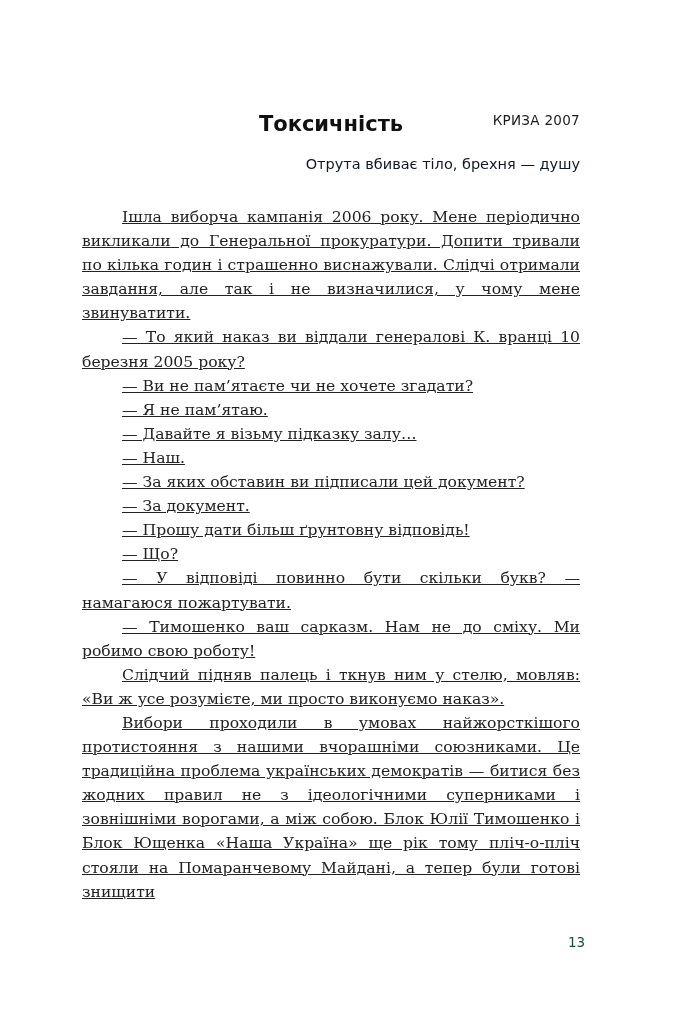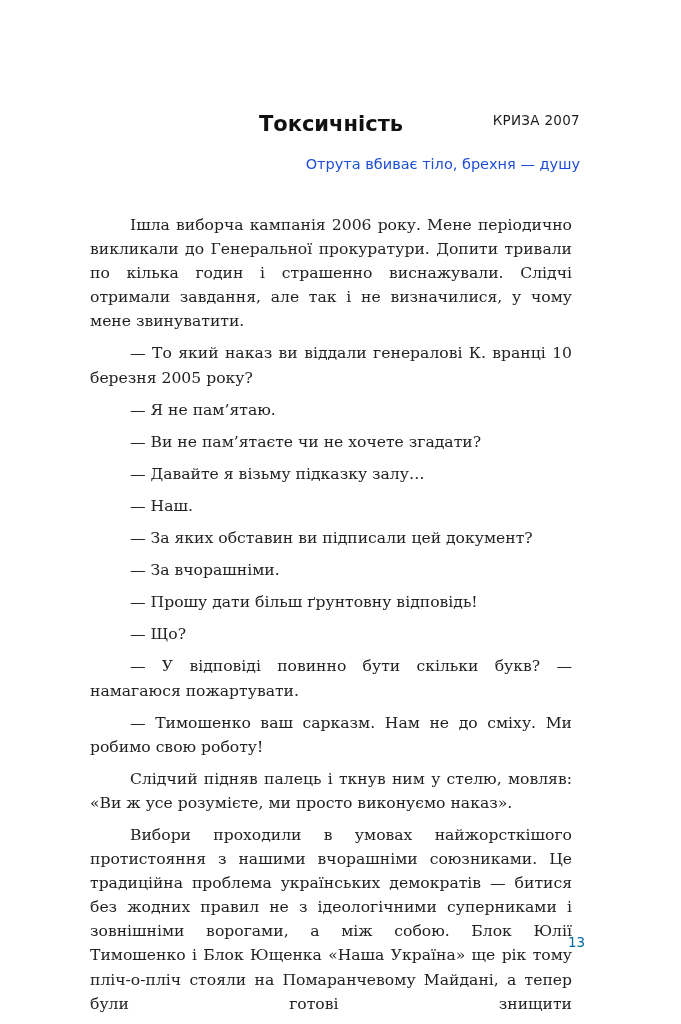--- a/index.html
+++ b/index.html
@@ -10,50 +10,50 @@
     color: #1a1a1a;
     margin-top: 36px;
   }
   .chapter-title {
     position: absolute; top: 112px; left: 0; width: 662px; text-align: center;
     font-family: "DejaVu Sans", sans-serif; font-weight: bold; font-size: 21px;
     color: #111;
   }
   .epigraph {
     position: absolute; top: 156px; right: 101px;
-    font-family: "DejaVu Sans", sans-serif; font-size: 14.5px; color: #1d4ed8;
+    font-family: "DejaVu Sans", sans-serif; font-size: 14.5px; color: #0f172a;
   }
   .body-text {
     position: absolute; top: 205px; left: 82px; width: 498px;
     font-family: "DejaVu Serif", serif; font-size: 15.6px; line-height: 24.1px;
     color: #222;
   }
-  .body-text p { margin: 8px; text-indent: 40px; text-align: justify; text-align-last: left; }
+  .body-text p { margin: 0; text-indent: 40px; text-align: justify; text-align-last: left; text-decoration: underline; }
   .body-text p.just-last { text-align-last: justify; }
   .folio {
     position: absolute; top: 934px; left: 568px;
-    font-family: "DejaVu Sans", sans-serif; font-size: 13.5px; color: #0369a1;
+    font-family: "DejaVu Sans", sans-serif; font-size: 13.5px; color: #14532d;
   }
 </style>
 </head>
 <body>
 
 <div class="running-head">КРИЗА 2007</div>
 <div class="chapter-title">Токсичність</div>
 <div class="epigraph">Отрута вбиває тіло, брехня — душу</div>
 
 <div class="body-text">
   <p>Ішла виборча кампанія 2006 року. Мене періодично викликали до Генеральної прокуратури. Допити тривали по кілька годин і страшенно виснажували. Слідчі отримали завдання, але так і не визначилися, у чому мене звинуватити.</p>
   <p>— То який наказ ви віддали генералові К. вранці 10 березня 2005 року?</p>
+  <p>— Ви не пам’ятаєте чи не хочете згадати?</p>
   <p>— Я не пам’ятаю.</p>
-  <p>— Ви не пам’ятаєте чи не хочете згадати?</p>
   <p>— Давайте я візьму підказку залу…</p>
   <p>— Наш.</p>
   <p>— За яких обставин ви підписали цей документ?</p>
-  <p>— За вчорашніми.</p>
+  <p>— За документ.</p>
   <p>— Прошу дати більш ґрунтовну відповідь!</p>
   <p>— Що?</p>
   <p>— У відповіді повинно бути скільки букв? — намагаюся пожартувати.</p>
   <p>— Тимошенко ваш сарказм. Нам не до сміху. Ми робимо свою роботу!</p>
   <p>Слідчий підняв палець і ткнув ним у стелю, мовляв: «Ви ж усе розумієте, ми просто виконуємо наказ».</p>
   <p class="just-last">Вибори проходили в умовах найжорсткішого протистояння з нашими вчорашніми союзниками. Це традиційна проблема українських демократів — битися без жодних правил не з ідеологічними суперниками і зовнішніми ворогами, а між собою. Блок Юлії Тимошенко і Блок Ющенка «Наша Україна» ще рік тому пліч-о-пліч стояли на Помаранчевому Майдані, а тепер були готові знищити</p>
 </div>
 
 <div class="folio">13</div>
 

